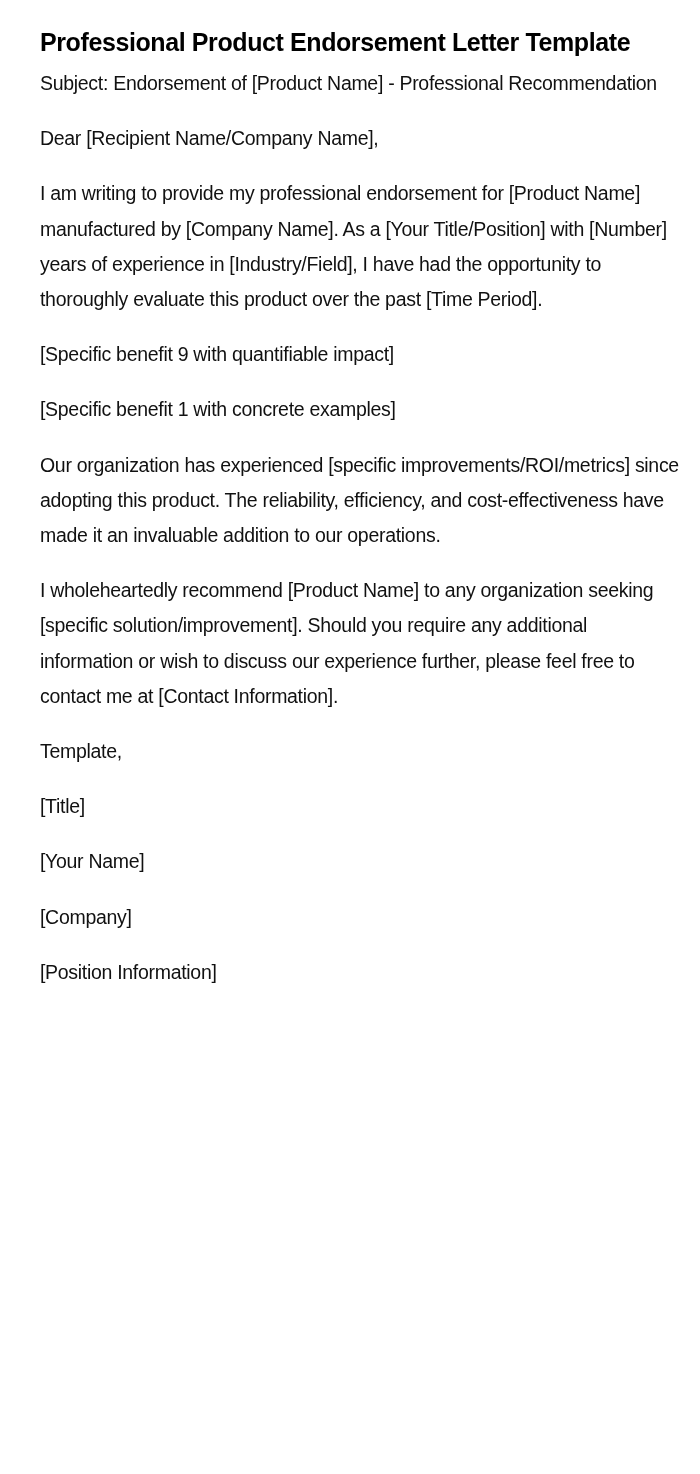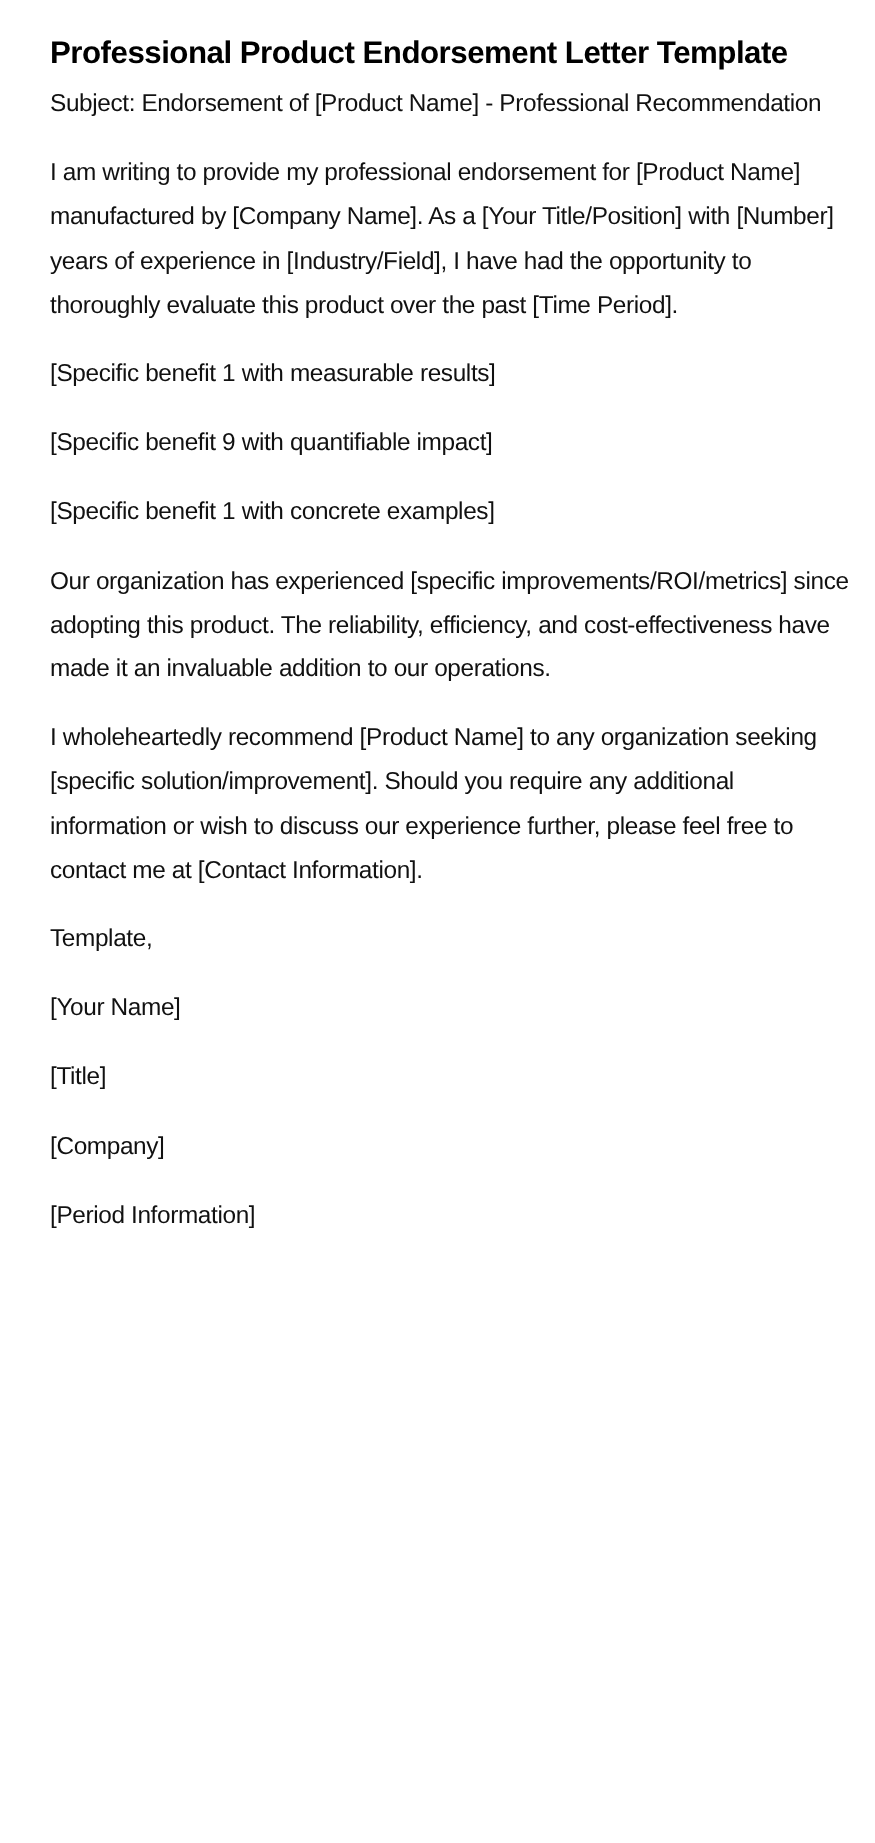--- a/index.html
+++ b/index.html
@@ -35,24 +35,24 @@
       letter-spacing: -0.3px;
       color: #111111;
     }
   </style>
 </head>
 <body>
 
 <div class="doc">
   <h1 class="doc-title">Professional Product Endorsement Letter Template</h1>
   <p class="para">Subject: Endorsement of [Product Name] - Professional Recommendation</p>
+  <p class="para">Dear [Recipient Name/Company Name],</p>
   <p class="para">I am writing to provide my professional endorsement for [Product Name] manufactured by [Company Name]. As a [Your Title/Position] with [Number] years of experience in [Industry/Field], I have had the opportunity to thoroughly evaluate this product over the past [Time Period].</p>
-  <p class="para">[Specific benefit 1 with measurable results]</p>
   <p class="para">[Specific benefit 9 with quantifiable impact]</p>
   <p class="para">[Specific benefit 1 with concrete examples]</p>
   <p class="para">Our organization has experienced [specific improvements/ROI/metrics] since adopting this product. The reliability, efficiency, and cost-effectiveness have made it an invaluable addition to our operations.</p>
   <p class="para">I wholeheartedly recommend [Product Name] to any organization seeking [specific solution/improvement]. Should you require any additional information or wish to discuss our experience further, please feel free to contact me at [Contact Information].</p>
   <p class="para">Template,</p>
+  <p class="para">[Title]</p>
   <p class="para">[Your Name]</p>
-  <p class="para">[Title]</p>
   <p class="para">[Company]</p>
-  <p class="para">[Period Information]</p>
+  <p class="para">[Position Information]</p>
 </div>
 
 </body></html>

